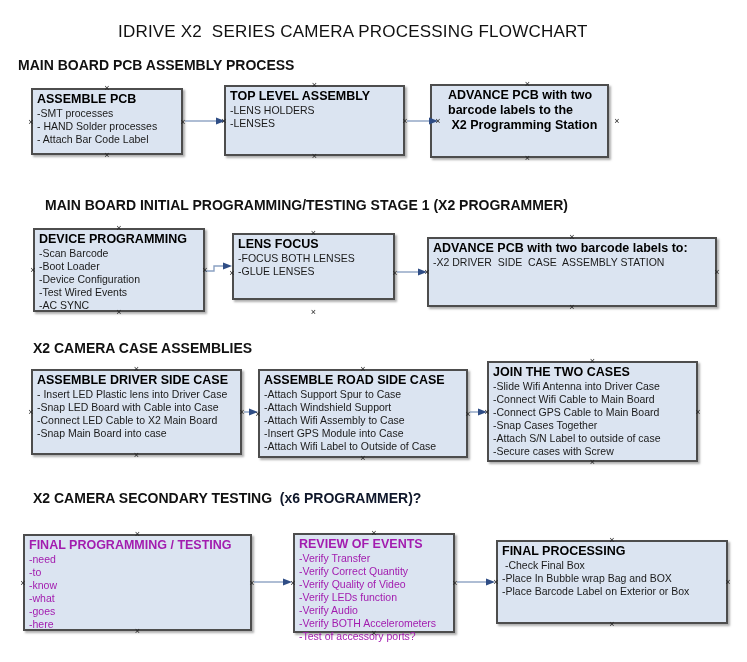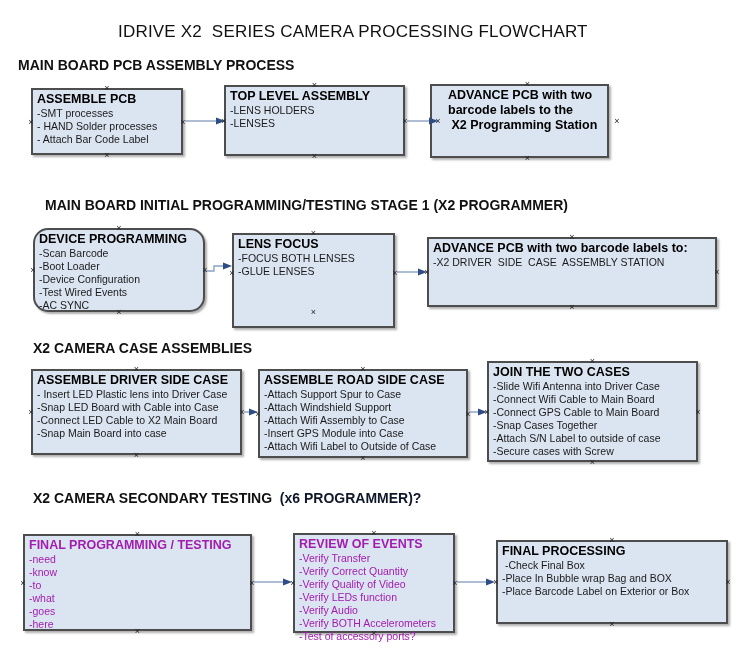--- a/index.html
+++ b/index.html
@@ -50,29 +50,29 @@
     <div class="box-line">-SMT processes</div>
     <div class="box-line">- HAND Solder processes</div>
     <div class="box-line">- Attach Bar Code Label</div>
   </div>
   <div class="box" style="left:430px;top:84px;width:179px;height:74px;padding-left:16px;">
     <div class="box-title">ADVANCE PCB with two
 barcode labels to the
  X2 Programming Station</div>
   </div>
 
-  <div class="box" style="left:33px;top:228px;width:172px;height:84px;border-radius:15px;">
+  <div class="box" style="left:33px;top:228px;width:172px;height:84px;">
     <div class="box-title">DEVICE PROGRAMMING</div>
     <div class="box-line">-Scan Barcode</div>
     <div class="box-line">-Boot Loader</div>
     <div class="box-line">-Device Configuration</div>
     <div class="box-line">-Test Wired Events</div>
     <div class="box-line">-AC SYNC</div>
   </div>
-  <div class="box" style="left:232px;top:233px;width:163px;height:95px;">
+  <div class="box" style="left:232px;top:233px;width:163px;height:67px;">
     <div class="box-title">LENS FOCUS</div>
     <div class="box-line">-FOCUS BOTH LENSES</div>
     <div class="box-line">-GLUE LENSES</div>
   </div>
   <div class="box" style="left:427px;top:237px;width:290px;height:70px;">
     <div class="box-title">ADVANCE PCB with two barcode labels to:</div>
     <div class="box-line">-X2 DRIVER  SIDE  CASE  ASSEMBLY STATION</div>
   </div>
 
   <div class="box" style="left:31px;top:369px;width:211px;height:86px;">
@@ -96,22 +96,22 @@
     <div class="box-line">-Connect Wifi Cable to Main Board</div>
     <div class="box-line">-Connect GPS Cable to Main Board</div>
     <div class="box-line">-Snap Cases Together</div>
     <div class="box-line">-Attach S/N Label to outside of case</div>
     <div class="box-line">-Secure cases with Screw</div>
   </div>
 
   <div class="box red" style="left:23px;top:534px;width:229px;height:97px;">
     <div class="box-title">FINAL PROGRAMMING / TESTING</div>
     <div class="box-line">-need</div>
+    <div class="box-line">-to</div>
     <div class="box-line">-know</div>
-    <div class="box-line">-to</div>
     <div class="box-line">-what</div>
     <div class="box-line">-goes</div>
     <div class="box-line">-here</div>
   </div>
   <div class="box red" style="left:293px;top:533px;width:162px;height:100px;">
     <div class="box-title">REVIEW OF EVENTS</div>
     <div class="box-line">-Verify Transfer</div>
     <div class="box-line">-Verify Correct Quantity</div>
     <div class="box-line">-Verify Quality of Video</div>
     <div class="box-line">-Verify LEDs function</div>

